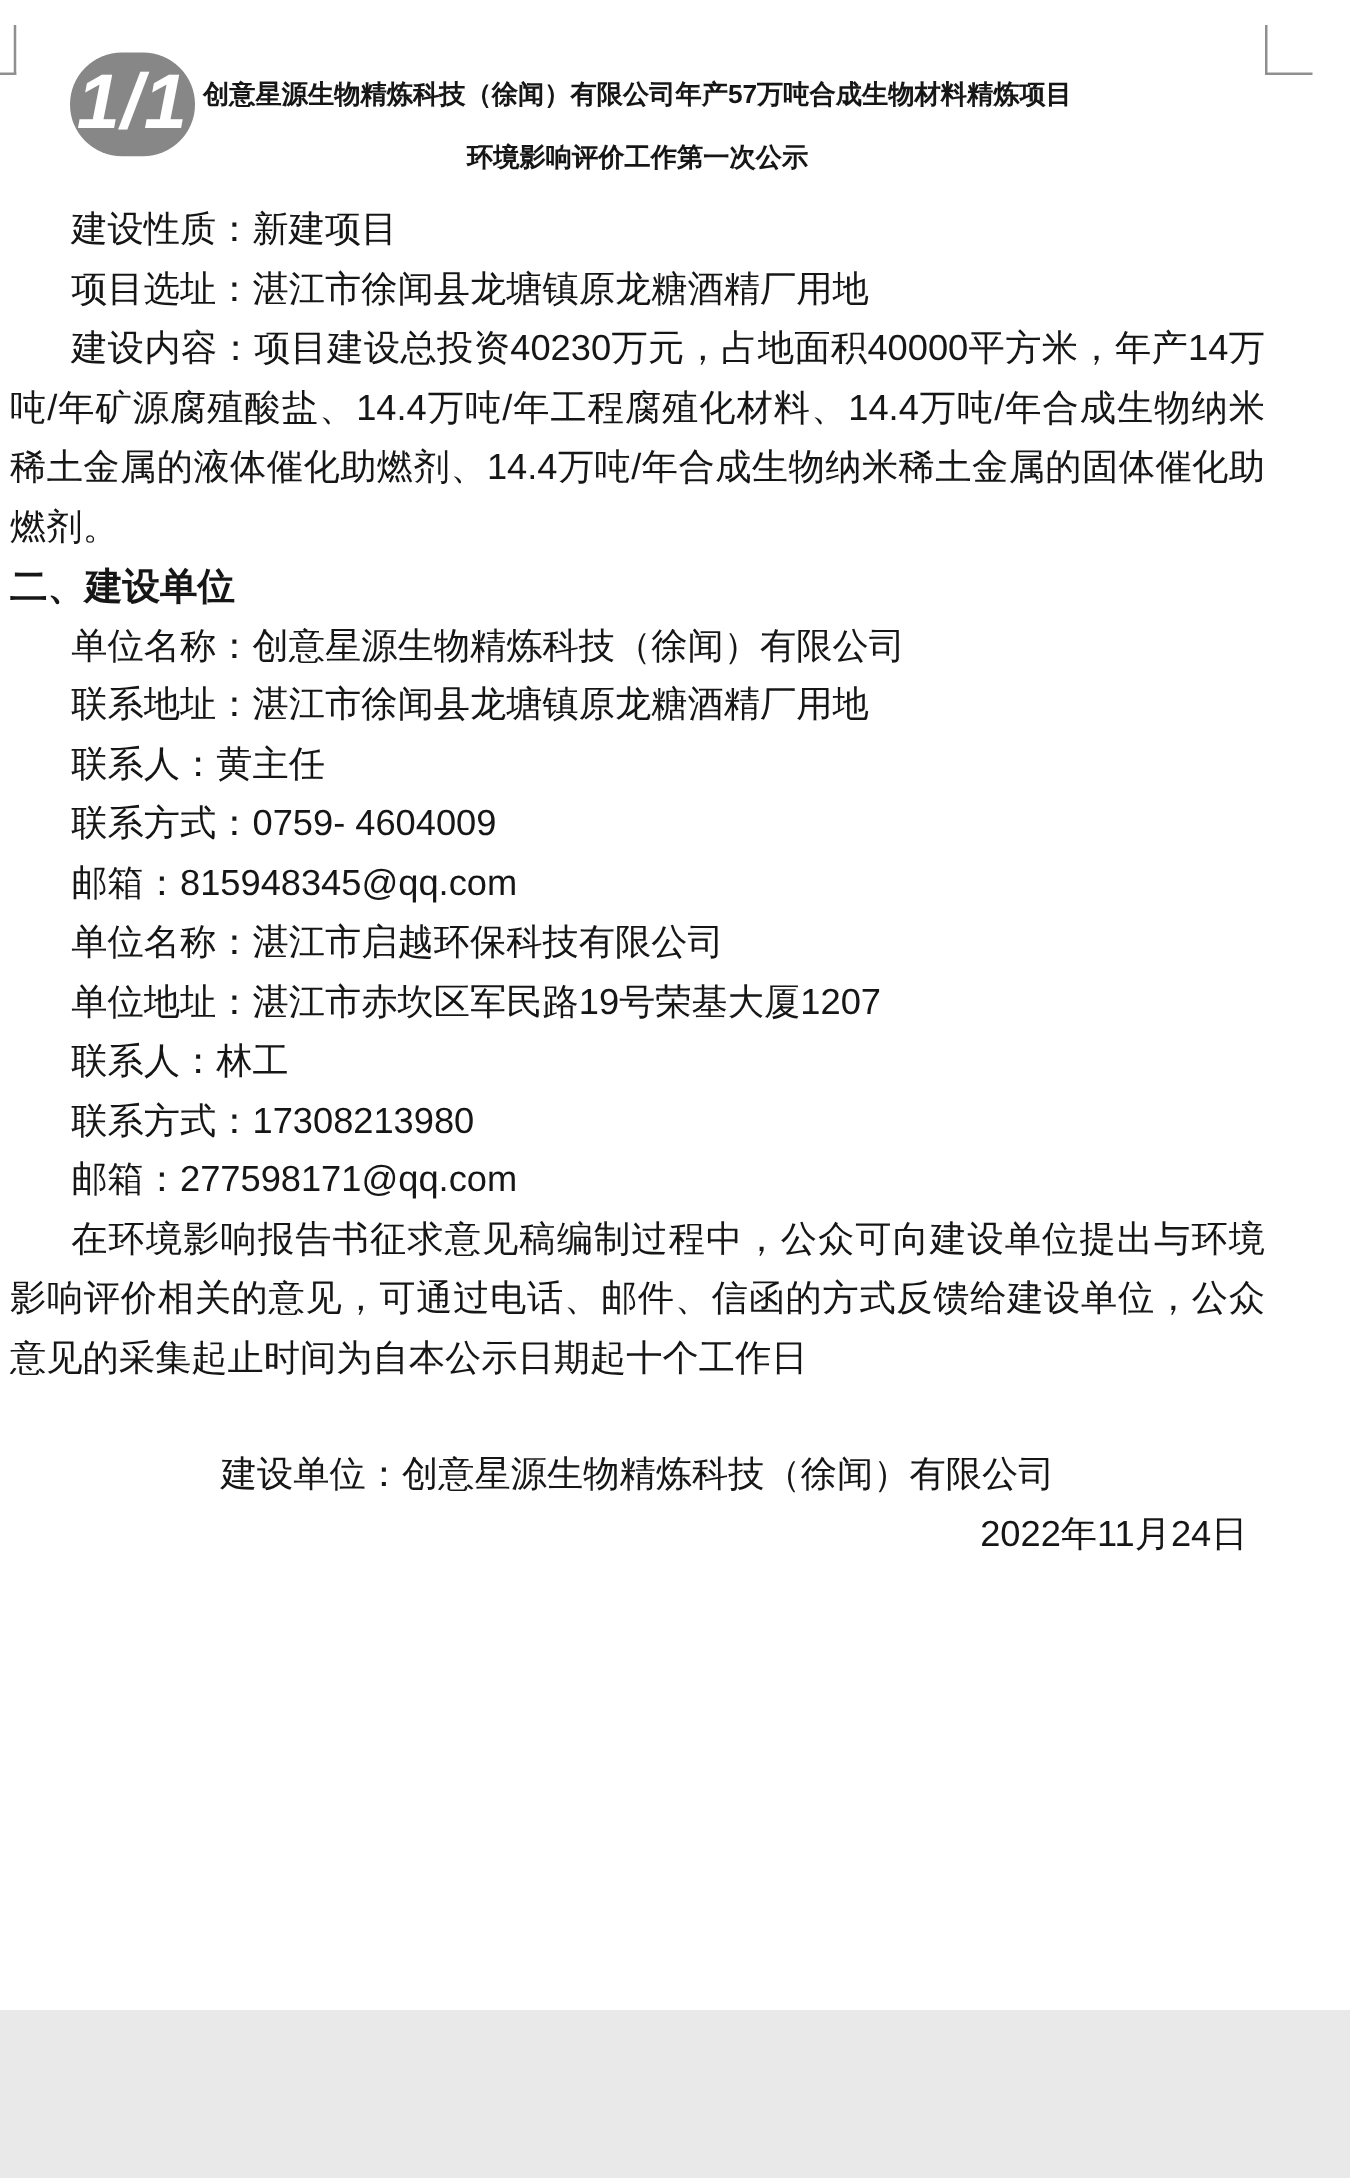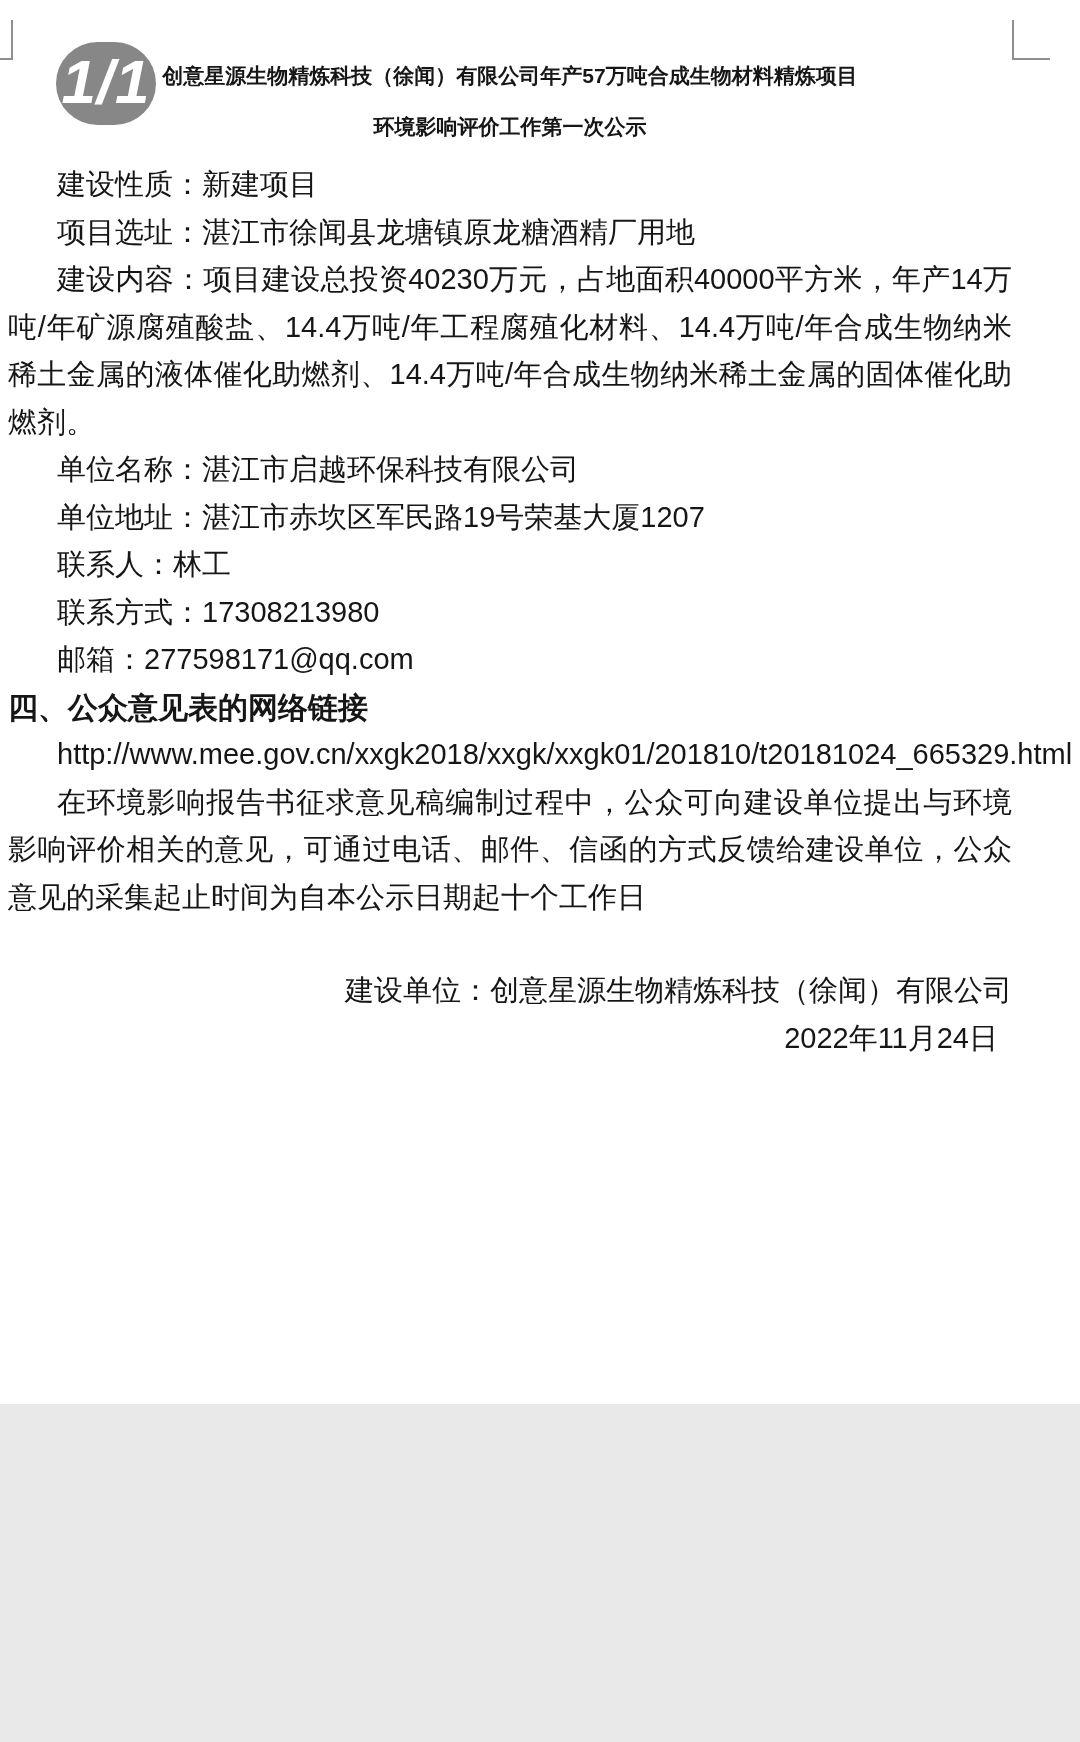--- a/index.html
+++ b/index.html
@@ -1,19 +1,19 @@
 <!DOCTYPE html>
 <html><head>
 <meta charset="utf-8">
 <style>
   html, body { margin: 0; padding: 0; background: #e9e9e9; }
   .page {
     position: relative;
     width: 1080px;
-    height: 1404px;
+    height: 1608px;
     background: #ffffff;
     font-family: "Liberation Sans", sans-serif;
     color: #161616;
     overflow: hidden;
   }
   
   .crop { position: absolute; width: 36px; height: 38px; }
   .crop.tl { left: 0;      top: 20px;    width: 11px; border-right: 2px solid #8f8f8f; border-bottom: 2px solid #8f8f8f; }
   .crop.tr { left: 1012px; top: 20px;    border-left: 2px solid #8f8f8f;  border-bottom: 2px solid #8f8f8f; }
   .crop.bl { left: 0;      top: 1688px;  width: 11px; border-right: 2px solid #8f8f8f; border-top: 2px solid #8f8f8f; }
@@ -58,21 +58,21 @@
   p { margin: 0; }
   .para { text-align: justify; text-indent: 49px; }
   h2.sec {
     font-size: 30px;
     font-weight: 700;
     margin: 0;
     line-height: 47.5px;
   }
   .detail { padding-left: 49px; }
   .plain-link { color: #161616; text-decoration: none; }
-  .signature { text-align: right; margin-top: 46px; }
+  .signature { text-align: center; margin-top: 46px; }
   .signature-date { text-align: right; padding-right: 14px; }
 </style>
 </head>
 <body>
 
 <div class="page">
 
   <div class="crop tl"></div>
   <div class="crop tr"></div>
   <div class="crop bl"></div>
@@ -88,35 +88,37 @@
       <h1 class="title-line">环境影响评价工作第一次公示</h1>
     </div>
 
 
     <section>
       <p class="detail">建设性质：新建项目</p>
       <p class="detail">项目选址：湛江市徐闻县龙塘镇原龙糖酒精厂用地</p>
       <p class="para">建设内容：项目建设总投资40230万元，占地面积40000平方米，年产14万吨/年矿源腐殖酸盐、14.4万吨/年工程腐殖化材料、14.4万吨/年合成生物纳米稀土金属的液体催化助燃剂、14.4万吨/年合成生物纳米稀土金属的固体催化助燃剂。</p>
     </section>
 
+    <section>
+      <h2 class="sec">二、建设单位</h2>
+      <p class="detail">单位名称：创意星源生物精炼科技（徐闻）有限公司</p>
+      <p class="detail">联系地址：湛江市徐闻县龙塘镇原龙糖酒精厂用地</p>
+      <p class="detail">联系人：黄主任</p>
+      <p class="detail">联系方式：0759- 4604009</p>
+      <p class="detail">邮箱：815948345@qq.com</p>
+    </section>
 
     <section>
       <p class="detail">单位名称：湛江市启越环保科技有限公司</p>
       <p class="detail">单位地址：湛江市赤坎区军民路19号荣基大厦1207</p>
       <p class="detail">联系人：林工</p>
       <p class="detail">联系方式：17308213980</p>
       <p class="detail">邮箱：277598171@qq.com</p>
     </section>
 
-    <section>
-      <h2 class="sec">四、公众意见表的网络链接</h2>
-      <p class="detail">
-        <a href="#" class="plain-link">http://www.mee.gov.cn/xxgk2018/xxgk/xxgk01/201810/t20181024_665329.html</a>
-      </p>
-    </section>
 
     <section>
       <p class="para">在环境影响报告书征求意见稿编制过程中，公众可向建设单位提出与环境影响评价相关的意见，可通过电话、邮件、信函的方式反馈给建设单位，公众意见的采集起止时间为自本公示日期起十个工作日</p>
     </section>
 
     <p class="signature">建设单位：创意星源生物精炼科技（徐闻）有限公司</p>
     <p class="signature-date">2022年11月24日</p>
 
   </div>
 </div>

